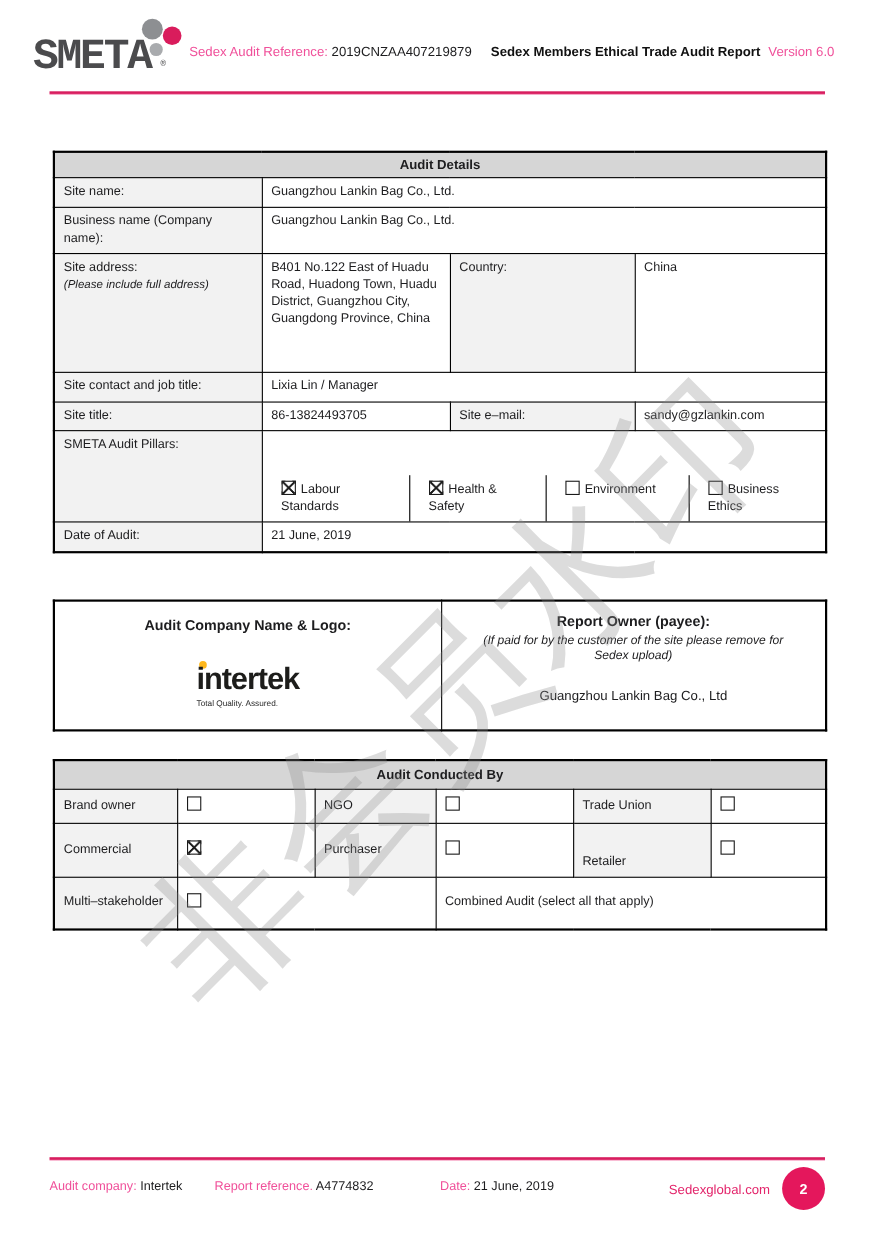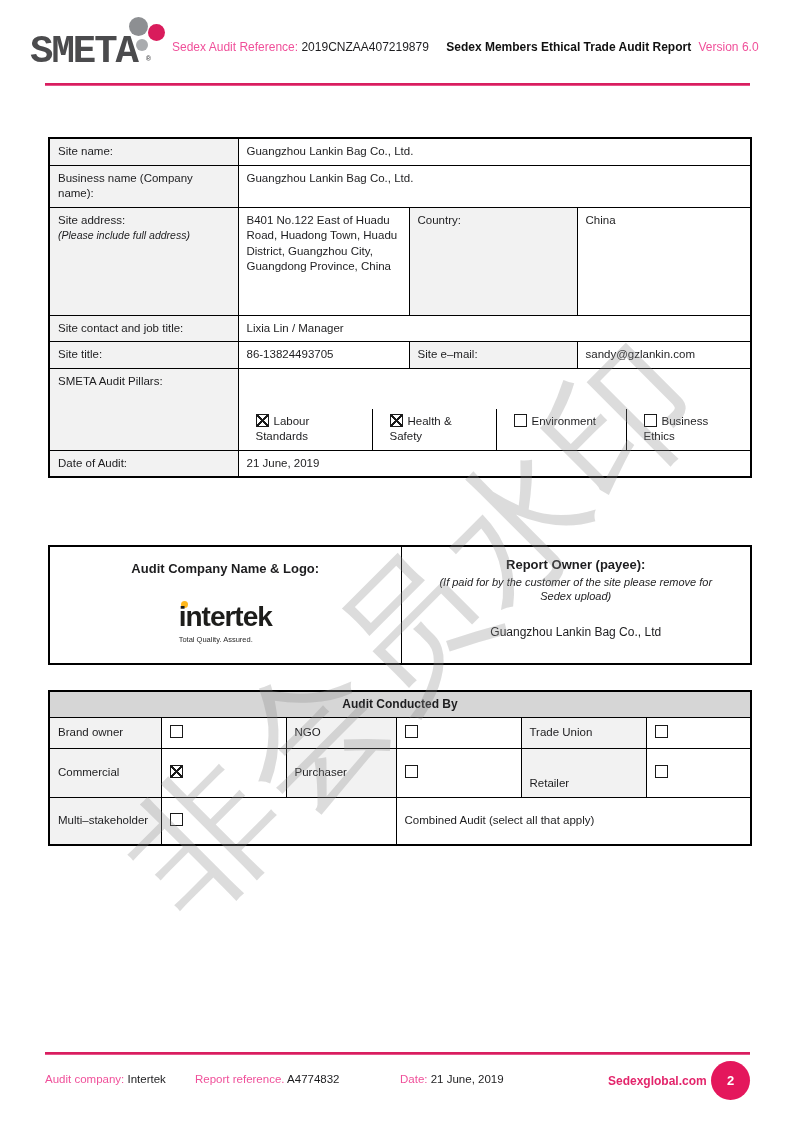--- a/index.html
+++ b/index.html
@@ -72,21 +72,21 @@
   
   .watermark { position:absolute; left:415px; top:630px; transform:translate(-50%,-50%) rotate(-45deg);
                font-size:145px; white-space:nowrap; color:rgba(140,140,140,0.30);
                z-index:10; pointer-events:none; letter-spacing:2px; }
 
   
   .footer-item { position:absolute; font-size:11.5px; white-space:nowrap; }
   .f-company { left:45px;  top:1073px; }
   .f-ref     { left:195px; top:1073px; }
   .f-date    { left:400px; top:1073px; }
-  .f-site    { left:608px; top:1074px; font-weight:bold; color:#e3256b; font-size:12px; }
+  .f-site    { left:608px; top:1074px; font-weight:normal; color:#e3256b; font-size:12px; }
   .page-badge { position:absolute; left:711px; top:1061px; width:39px; height:39px; border-radius:50%;
                 background:#e4175c; color:#fff; font-size:13px; font-weight:bold;
                 display:flex; align-items:center; justify-content:center; }
 </style>
 </head>
 <body>
 
 <div class="page">
 
   <div class="smeta-logo">
@@ -109,20 +109,23 @@
   <div class="watermark">非会员水印</div>
 
   <table class="t-details">
     <colgroup>
         <col style="width:189px">
         <col style="width:171px">
         <col style="width:168px">
         <col style="width:174px">
       </colgroup>
     <tbody>
+        <tr style="height:23px">
+      <td class="thead" colspan="4">Audit Details</td>
+    </tr>
     <tr style="height:27px">
       <td class="lbl">Site name:</td>
       <td colspan="3">Guangzhou Lankin Bag Co., Ltd.</td>
     </tr>
     <tr style="height:40px">
       <td class="lbl">Business name (Company name):</td>
       <td colspan="3">Guangzhou Lankin Bag Co., Ltd.</td>
     </tr>
     <tr style="height:108px">
       <td class="lbl">

